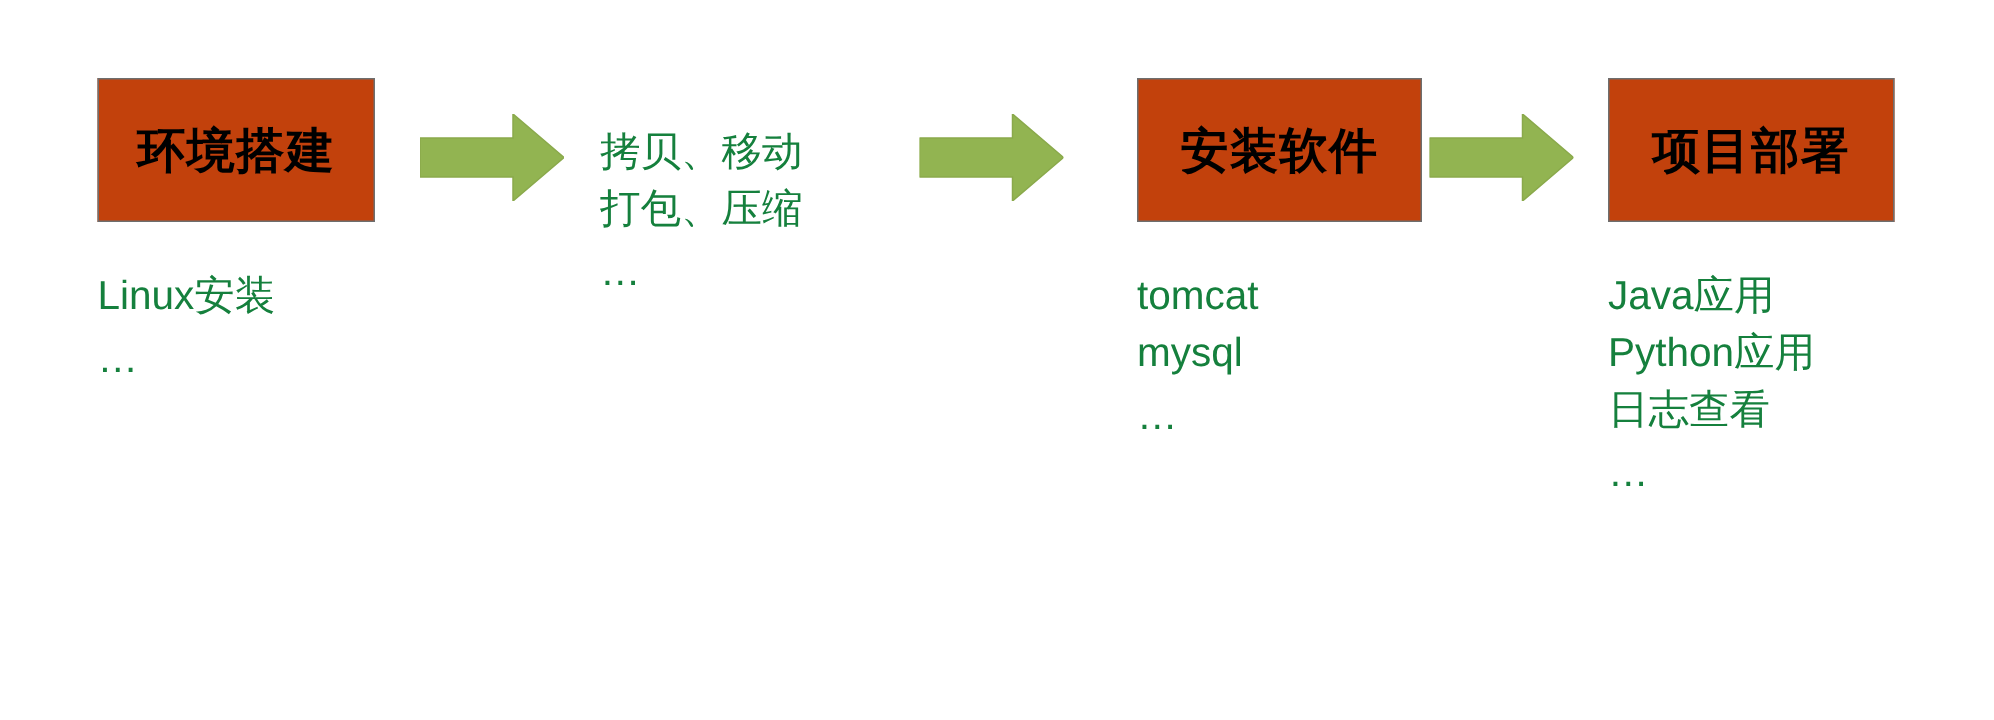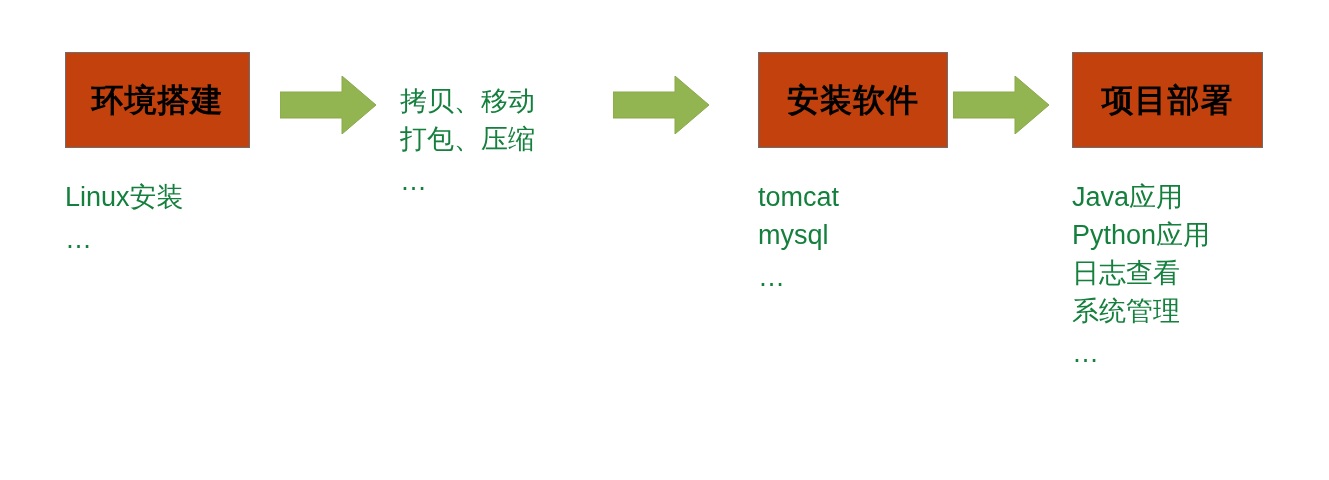--- a/index.html
+++ b/index.html
@@ -139,18 +139,17 @@
   </div>
 
   <div class="stage" id="stage-4">
     <div class="stage-box">
       <span class="stage-title">项目部署</span>
     </div>
     <ul class="stage-list">
       <li>Java应用</li>
       <li>Python应用</li>
       <li>日志查看</li>
-      <li>系统管理</li>
       <li class="ellipsis">…</li>
     </ul>
   </div>
 
 </div>
 
 </body></html>

